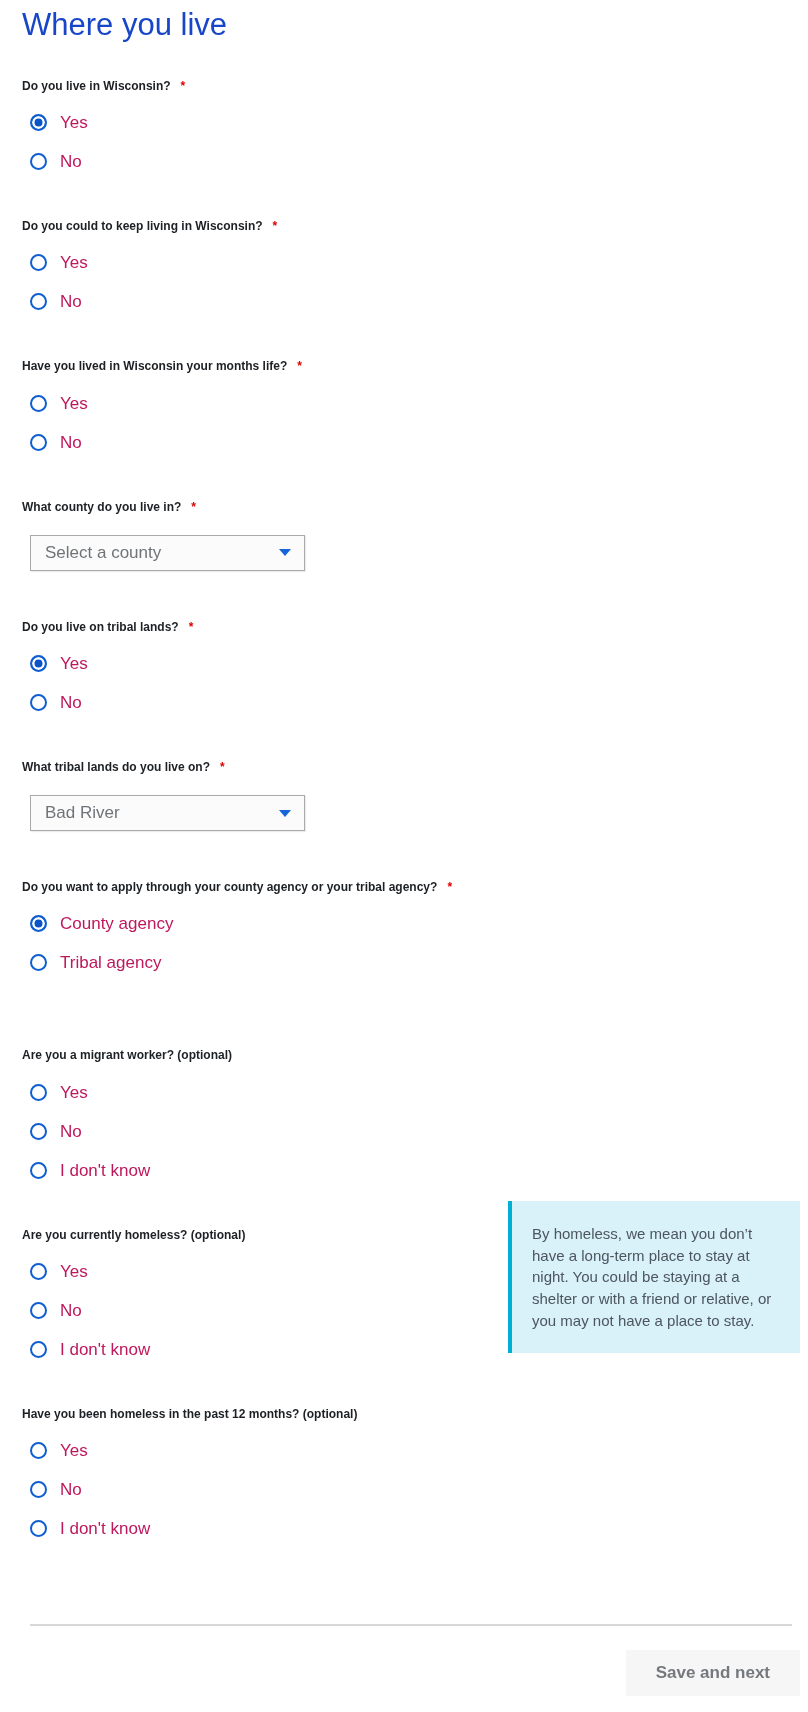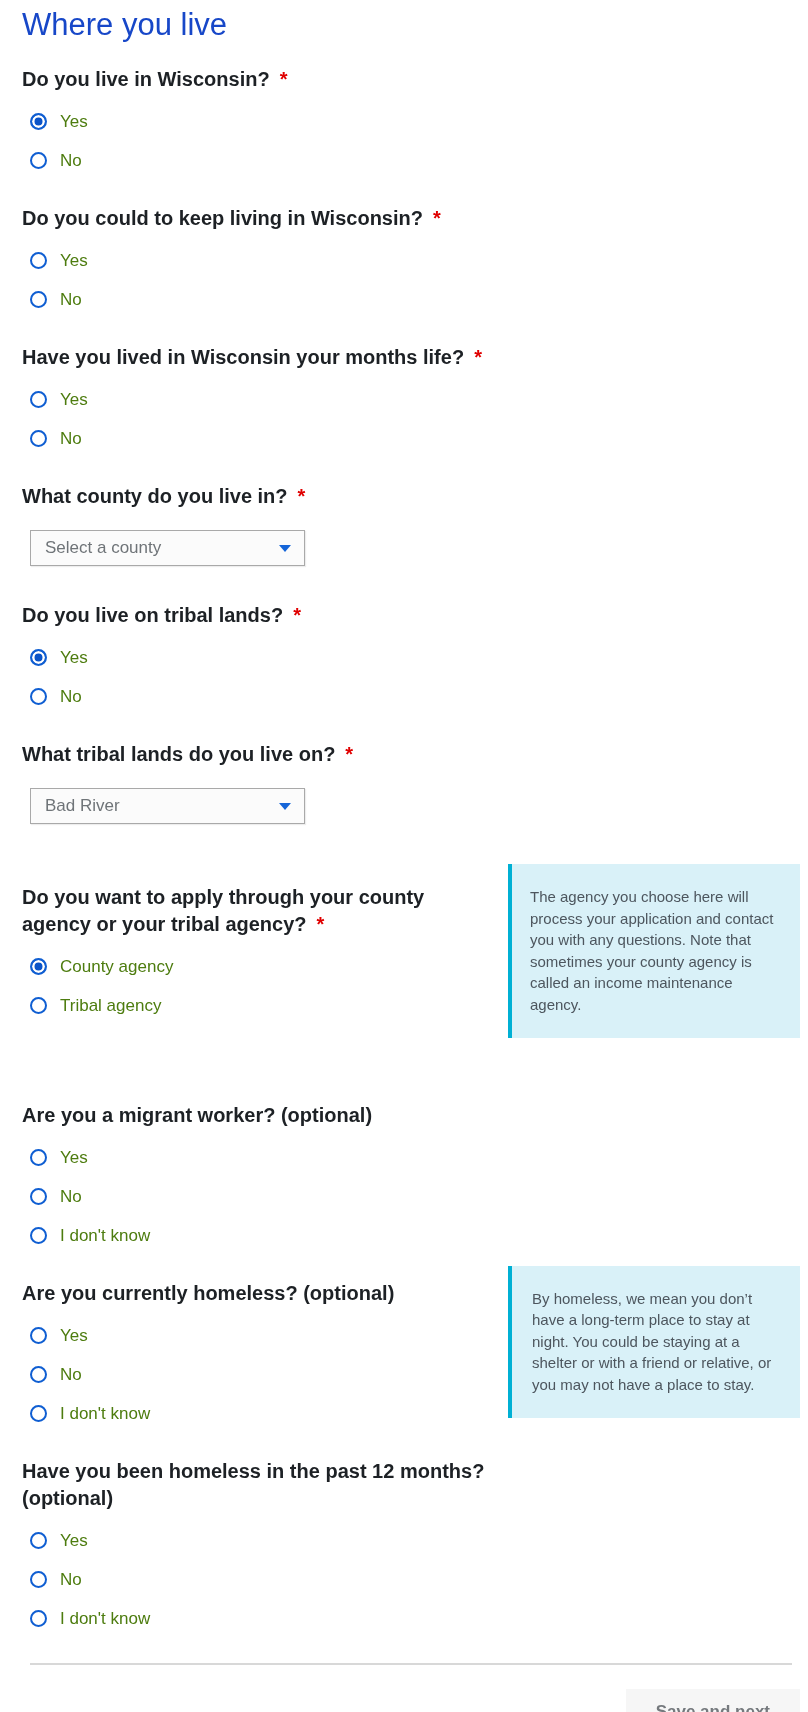--- a/index.html
+++ b/index.html
@@ -2,29 +2,29 @@
 <html><head>
 <meta charset="utf-8">
 <style>
   html,body{margin:0;padding:0;background:#ffffff;}
   body{font-family:"Liberation Sans",sans-serif;color:#32373c;width:808px;}
   .page{width:808px;height:1712px;box-sizing:border-box;padding:8px 8px 0 22px;
         display:flex;flex-direction:column;overflow:hidden;}
   .page-title{font-size:31px;font-weight:400;color:#1747c8;margin:0 0 24px 0;line-height:1.1;}
   .question{margin-bottom:36px;}
   .question.mb-lg{margin-bottom:64px;}
-  .q-title{font-size:20px;font-weight:700;color:#1d2125;line-height:1.35;margin:0 0 20px 0;max-width:520px;}
+  .q-title{font-size:12px;font-weight:700;color:#1d2125;line-height:1.35;margin:12px 0 20px 0;max-width:520px;}
   .req{color:#e00000;font-weight:700;margin-left:10px;}
   .options{margin:0;}
   .radio-row{display:flex;align-items:center;gap:13px;margin:0 0 22px 8px;height:17px;cursor:pointer;}
   .radio-row:last-child{margin-bottom:0;}
   .radio{width:17px;height:17px;flex:none;border:2px solid #0f5ed2;border-radius:50%;
          box-sizing:border-box;background:#fff;}
   .radio.selected{background:#0a53c8;box-shadow:inset 0 0 0 2.5px #ffffff;}
-  .radio-label{font-size:17px;color:#4d7c0f;line-height:1;}
+  .radio-label{font-size:17px;color:#be185d;line-height:1;}
   .dropdown{width:275px;height:36px;box-sizing:border-box;border:1px solid #a9a9a9;background:#fbfbfb;
             display:flex;align-items:center;justify-content:space-between;padding:0 13px 0 14px;
             margin:18px 0 0 8px;cursor:pointer;box-shadow:1px 1px 1px rgba(0,0,0,0.07);}
   .dropdown-value{font-size:17px;color:#6f7478;}
   .caret{width:0;height:0;border-left:6px solid transparent;border-right:6px solid transparent;
          border-top:7px solid #1565d8;}
   .has-aside{display:flex;align-items:center;}
   .q-main{width:486px;flex:none;}
   .q-main .q-title{max-width:440px;}
   .info-box{width:292px;flex:none;box-sizing:border-box;background:#d9f1f8;border-left:4px solid #00b0d4;
@@ -123,21 +123,20 @@
         <div class="radio-row">
           <span class="radio selected"></span>
           <span class="radio-label">County agency</span>
         </div>
         <div class="radio-row">
           <span class="radio"></span>
           <span class="radio-label">Tribal agency</span>
         </div>
       </div>
     </div>
-    <aside class="info-box nudge-down">The agency you choose here will process your application and contact you with any questions. Note that sometimes your county agency is called an income maintenance agency.</aside>
   </section>
 
   <section class="question">
     <h2 class="q-title"><span>Are you a migrant worker? (optional)</span></h2>
     <div class="options">
       <div class="radio-row">
         <span class="radio"></span>
         <span class="radio-label">Yes</span>
       </div>
       <div class="radio-row">

